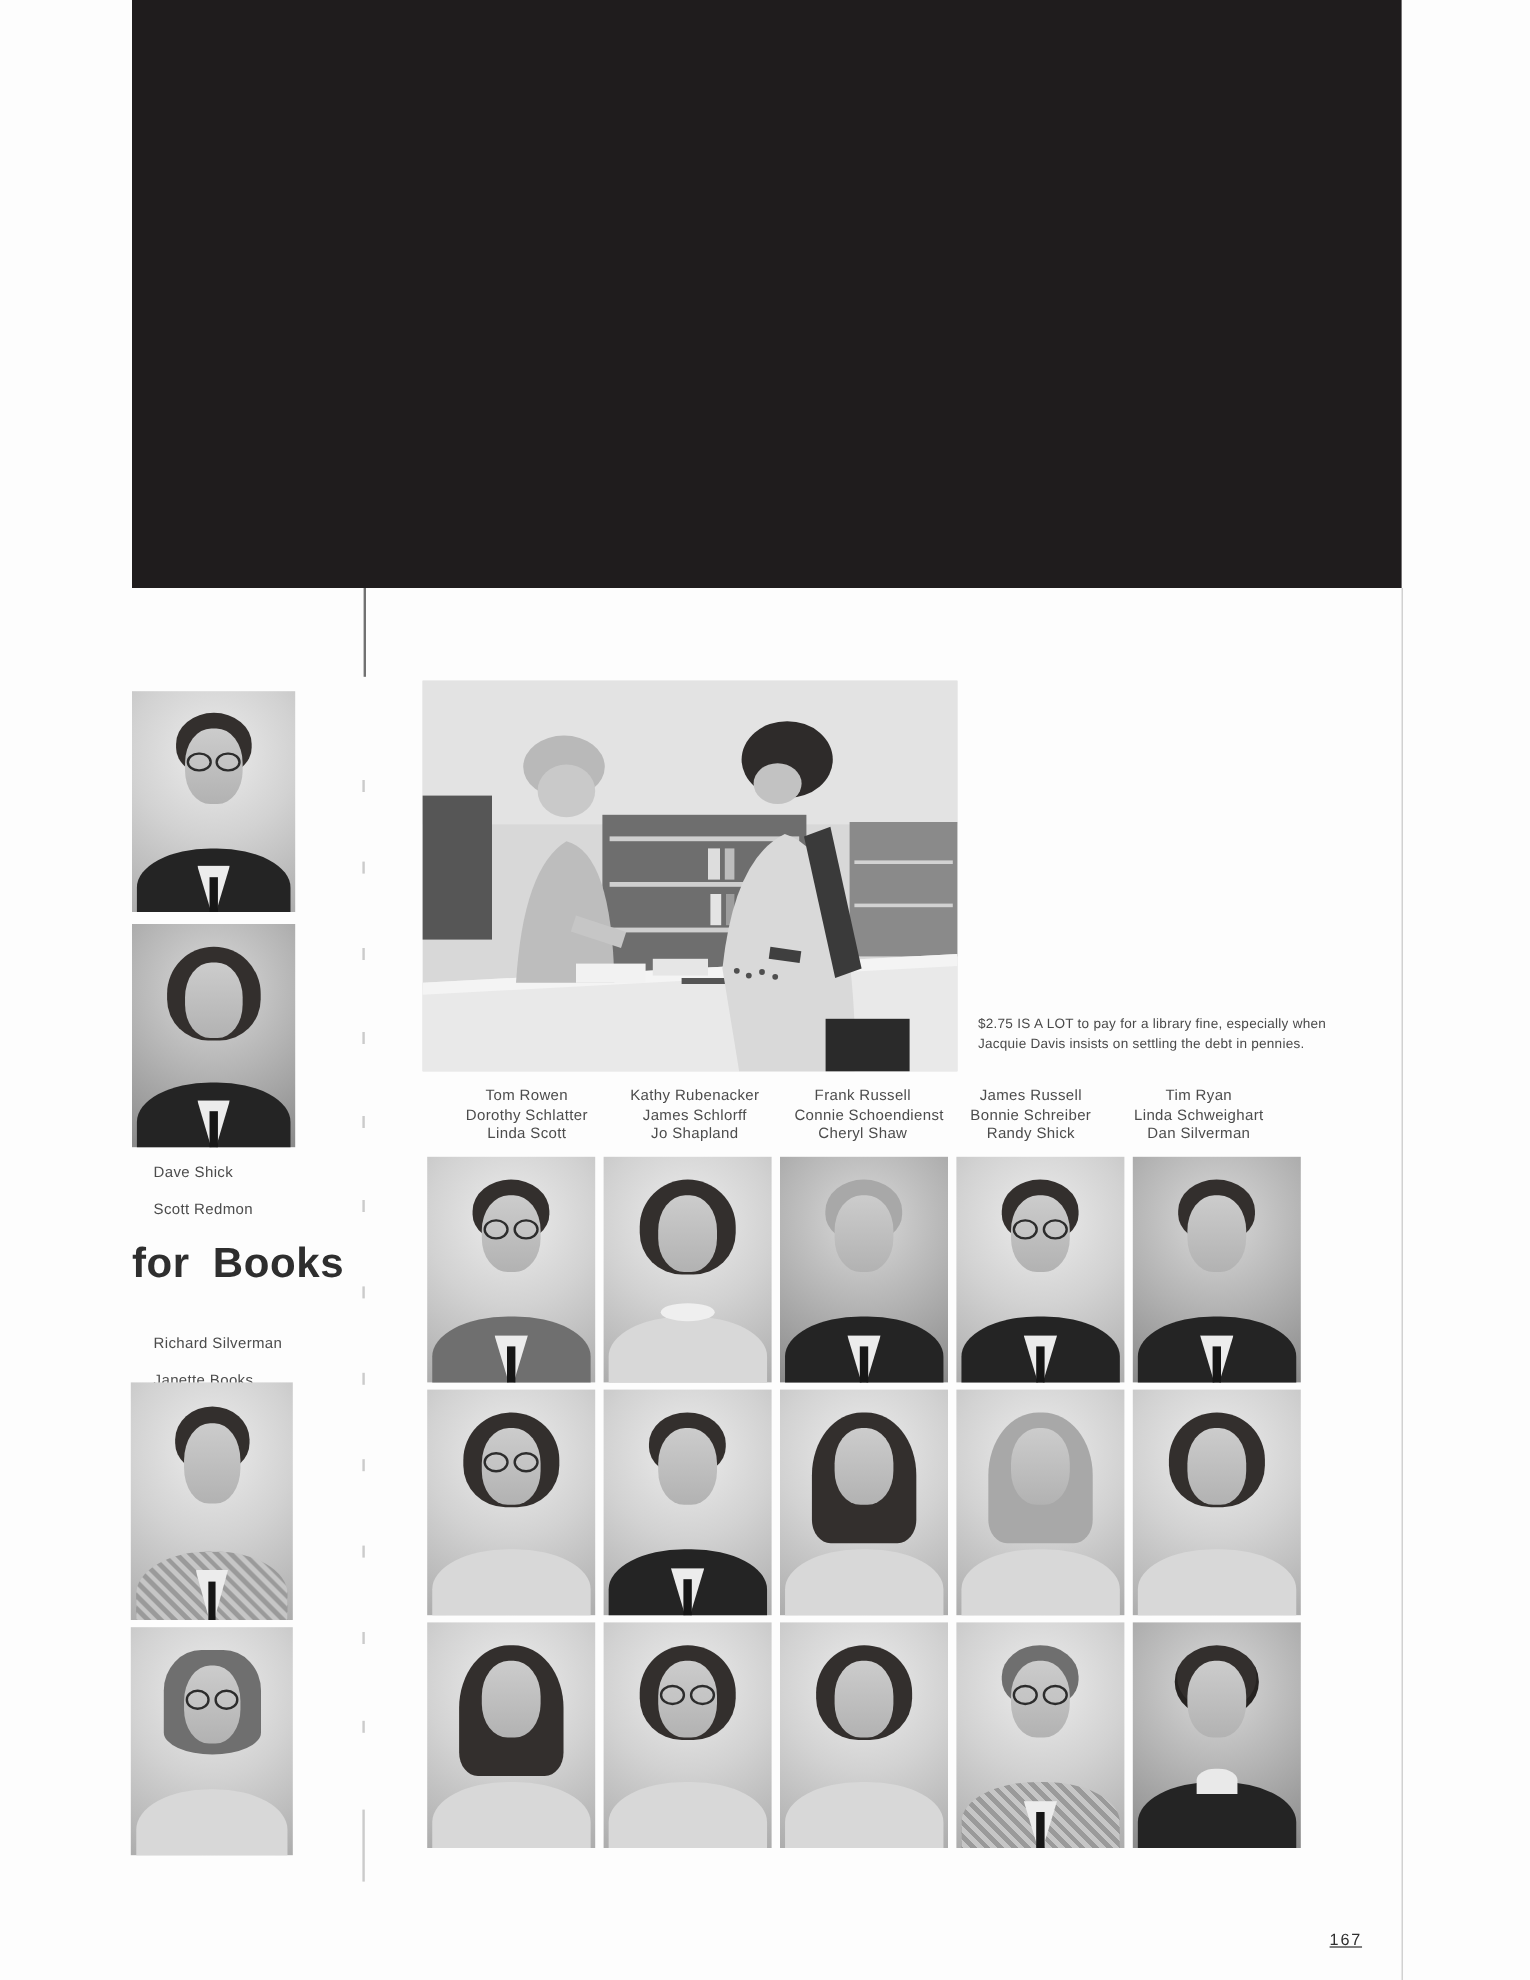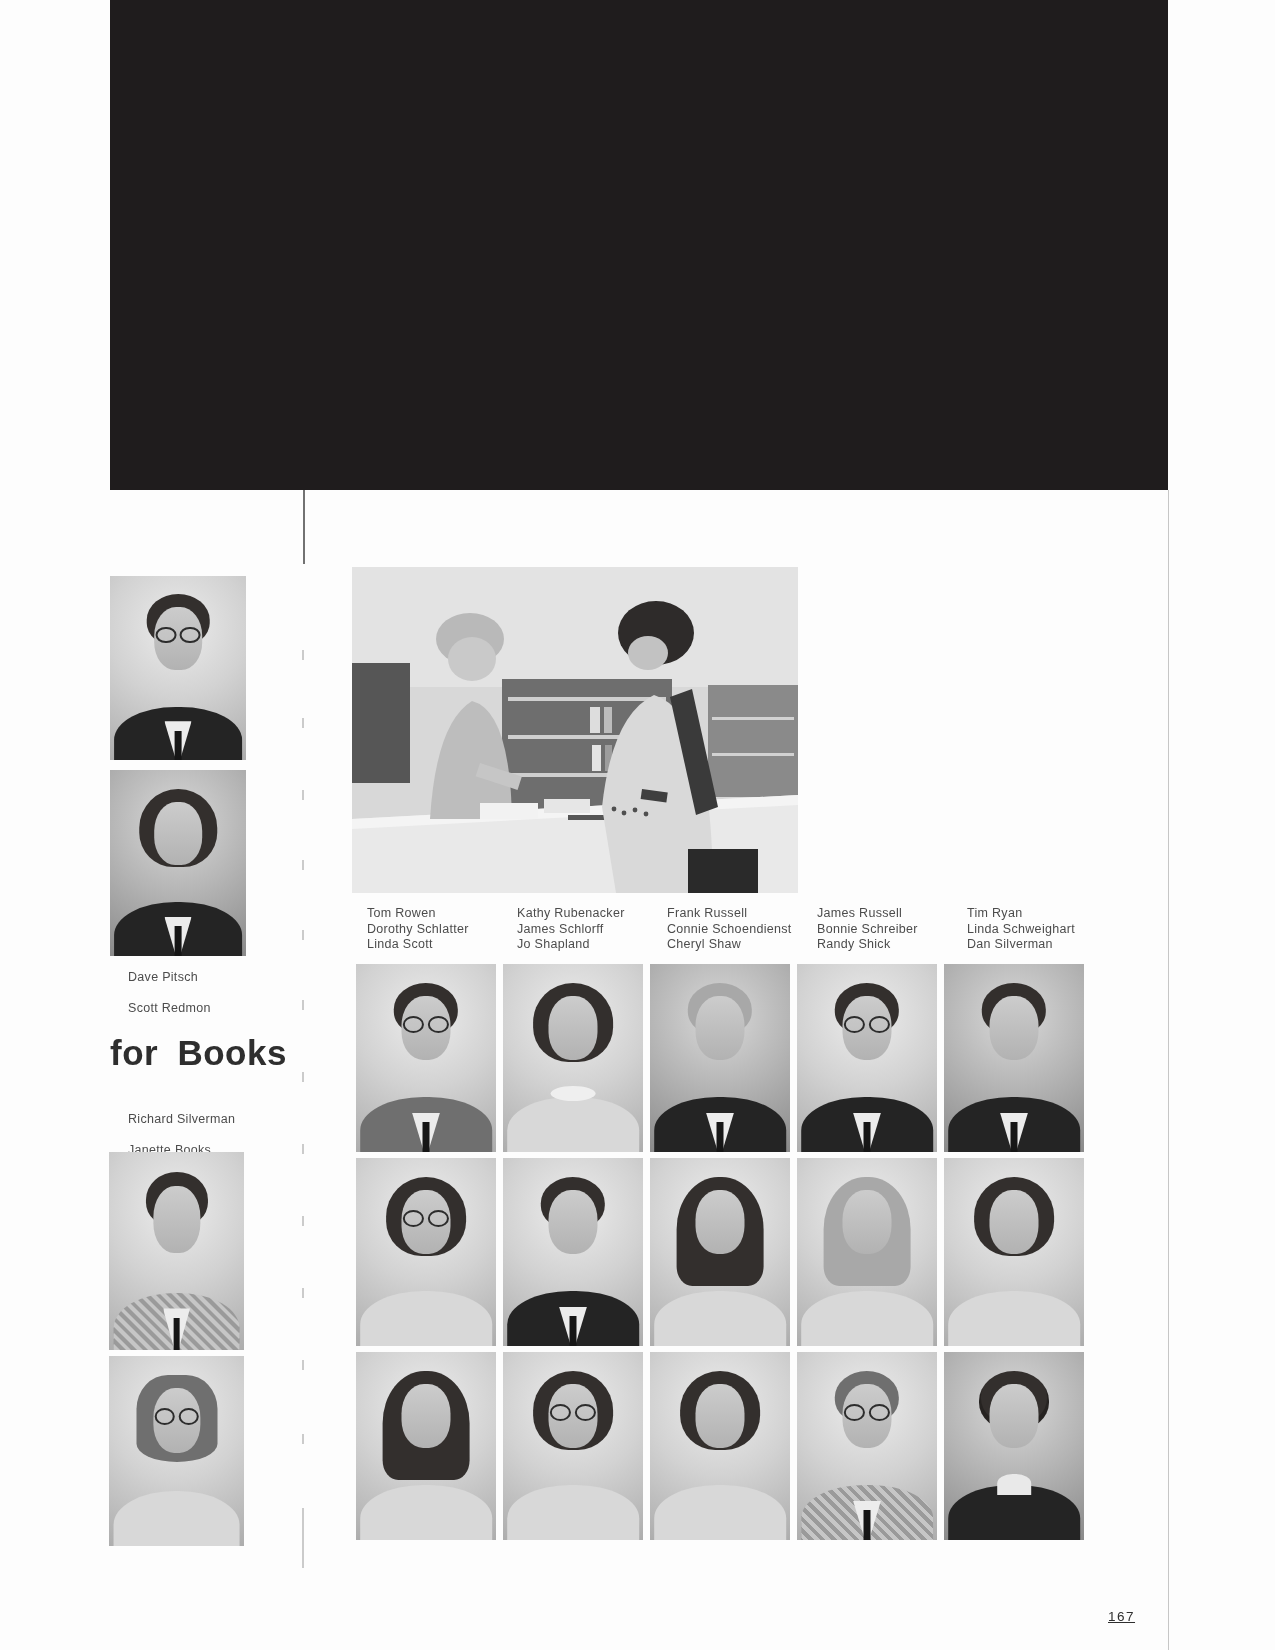--- a/index.html
+++ b/index.html
@@ -51,22 +51,22 @@
   .names{position:absolute;font-size:12.5px;line-height:15.5px;letter-spacing:.3px;color:#4c4c4c;white-space:pre-line;}
   .section-heading{position:absolute;left:110px;top:1033px;font-size:35px;letter-spacing:.5px;
     word-spacing:9px;color:#2e2e2e;font-weight:700;}
 
   
   .library-photo{position:absolute;left:352px;top:567px;width:446px;height:326px;}
   .caption{position:absolute;left:815px;top:836px;width:290px;font-size:11.3px;line-height:15.8px;
     text-align:justify;color:#4a4a4a;letter-spacing:.2px;}
 
   
-  .roster{position:absolute;left:341px;top:906px;width:748px;display:grid;
-    grid-template-columns:repeat(5,140px);column-gap:10px;}
+  .roster{position:absolute;left:356px;top:906px;width:748px;display:grid;
+    grid-template-columns:repeat(5,140px);column-gap:0;text-align:center;}
   .roster .col{padding-left:26px;font-size:12.5px;line-height:15.5px;letter-spacing:.3px;color:#4c4c4c;}
   .roster .col div{white-space:nowrap;}
 
   
   .grid{position:absolute;left:356px;top:964px;width:728px;height:576px;display:grid;
     grid-template-columns:repeat(5,140px);grid-auto-rows:188px;gap:6px 7px;}
   .cell{position:relative;}
 
   .page-number{position:absolute;left:1108px;top:1609px;font-size:13.5px;letter-spacing:1.5px;color:#2e2e2e;text-decoration:underline;}
 </style>
@@ -106,21 +106,21 @@
   <div class="photo" style="left:110px;top:770px;width:136px;height:186px">
     <div class="portrait bg-mid suit t-dark h-dark s-bob">
       <i class="hair"></i>
       <i class="face"></i>
       <i class="torso"></i>
       <i class="shirt"></i>
       <i class="tie"></i>
     </div>
   </div>
 
-  <div class="names" style="left:128px;top:970px"><span>Dave Pitsch</span><br>
+  <div class="names" style="left:128px;top:970px"><span>Dave Shick</span><br>
     <span>Scott Redmon</span>
   </div>
 
   <div class="section-heading">for Books</div>
 
   <div class="names" style="left:128px;top:1112px"><span>Richard Silverman</span><br>
     <span>Janette Books</span>
   </div>
 
   <div class="photo" style="left:109px;top:1152px;width:135px;height:198px">
@@ -174,20 +174,21 @@
     <path d="M250,240 q10,-92 52,-112 q52,16 58,156 l0,42 l-96,0 z" fill="#d9d9d9"></path>
     <polygon points="318,130 340,122 366,240 344,248" fill="#3a3a3a"></polygon>
     <rect x="336" y="282" width="70" height="44" fill="#2a2a2a"></rect>
     <circle cx="262" cy="242" r="2.4" fill="#4f4f4f"></circle>
     <circle cx="272" cy="246" r="2.4" fill="#4f4f4f"></circle>
     <circle cx="283" cy="243" r="2.4" fill="#4f4f4f"></circle>
     <circle cx="294" cy="247" r="2.4" fill="#4f4f4f"></circle>
     <rect x="290" y="222" width="26" height="10" fill="#3f3f3f" transform="rotate(8 290 222)"></rect>
   </svg>
 
+  <p class="caption">$2.75 IS A LOT to pay for a library fine, especially when Jacquie Davis insists on settling the debt in pennies.</p>
 
   <div class="roster">
     <div class="col">
       <div>Tom Rowen</div>
       <div>Dorothy Schlatter</div>
       <div>Linda Scott</div>
     </div>
     <div class="col">
       <div>Kathy Rubenacker</div>
       <div>James Schlorff</div>

